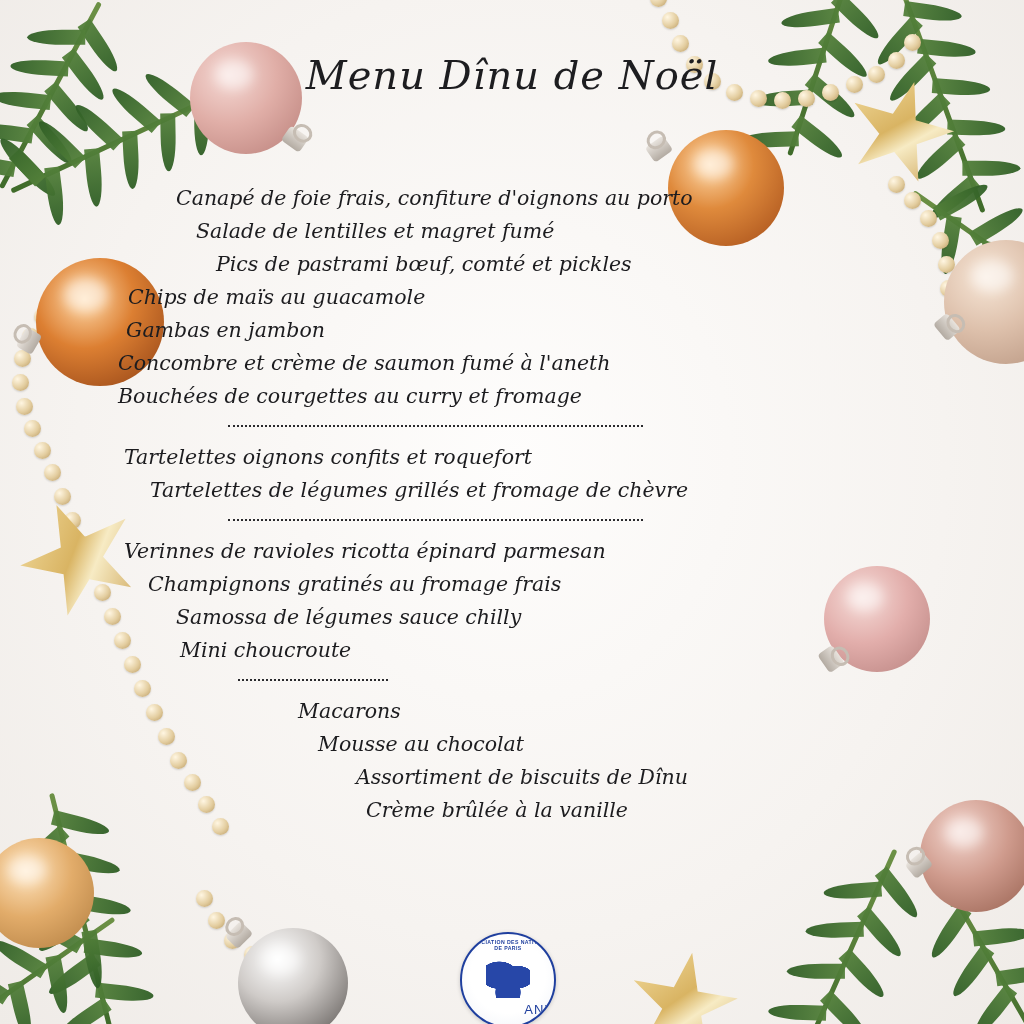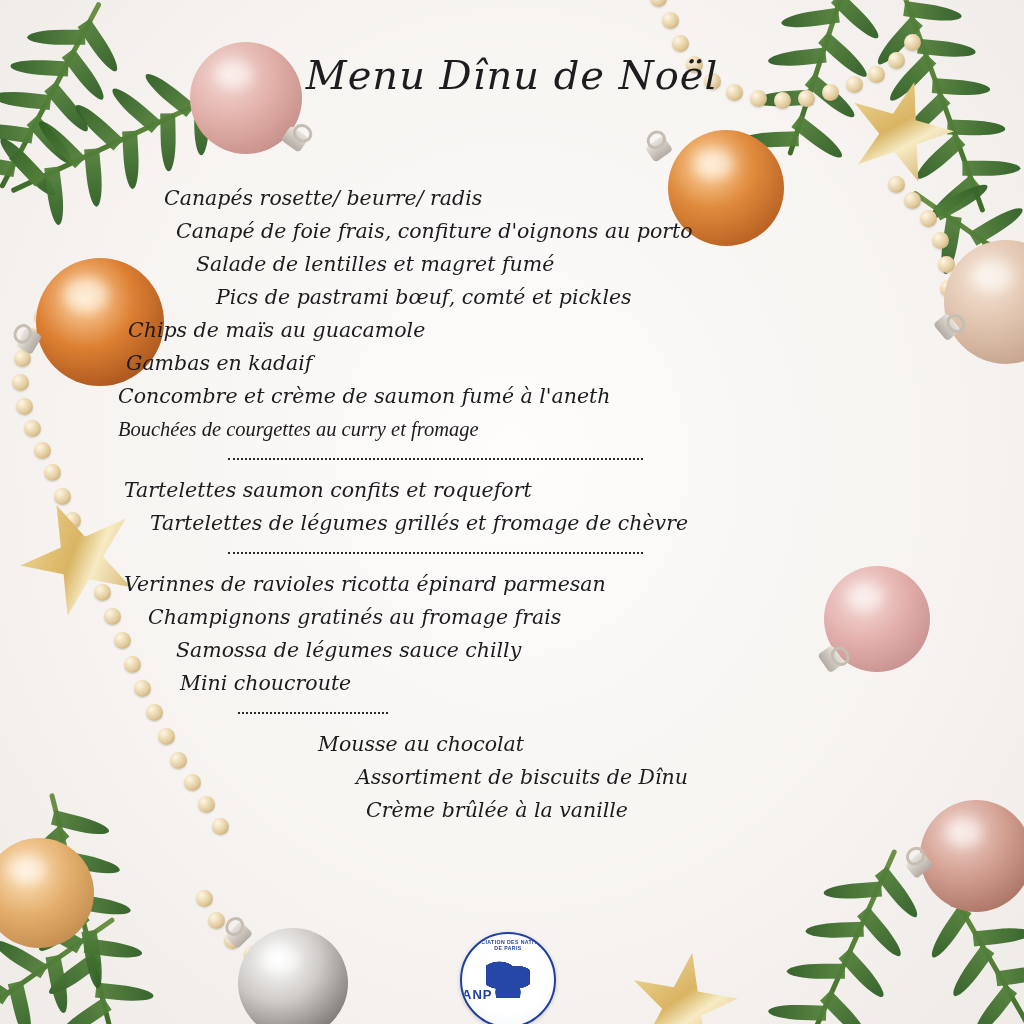--- a/index.html
+++ b/index.html
@@ -194,25 +194,25 @@
     width: 44px;
     height: 38px;
     background:
       radial-gradient(ellipse at 30% 40%, #2747a8 0 42%, transparent 43%),
       radial-gradient(ellipse at 70% 45%, #2747a8 0 38%, transparent 39%),
       radial-gradient(ellipse at 50% 85%, #2747a8 0 40%, transparent 41%);
   }
   .logo .abbr {
     position: absolute;
     left: 0;
-    bottom: 24px;
+    bottom: 9px;
     width: 92px;
-    text-align: left;
+    text-align: right;
     font-family: "Liberation Sans", sans-serif;
-    font-weight: bold;
+    font-weight: normal;
     font-size: 13px;
     color: #1f3f9e;
     letter-spacing: 1px;
   }
 </style>
 </head>
 <body>
 
 <div id="poster">
 
@@ -442,49 +442,49 @@
 
   </div>
 
   <div class="menu-card">
 
     <div class="menu-title">Menu Dînu de Noël</div>
 
     <div class="sections">
 
       <div>
-        <div class="menu-line" style="padding-left:46px;">Canapés rosette/ beurre/ radis</div>
         <div class="menu-line" style="padding-left:58px;">Canapé de foie frais, confiture d'oignons au porto</div>
         <div class="menu-line" style="padding-left:78px;">Salade de lentilles et magret fumé</div>
         <div class="menu-line" style="padding-left:98px;">Pics de pastrami bœuf, comté et pickles</div>
         <div class="menu-line" style="padding-left:10px;">Chips de maïs au guacamole</div>
-        <div class="menu-line" style="padding-left:8px;">Gambas en kadaif</div>
+        <div class="menu-line" style="padding-left:8px;">Gambas en jambon</div>
         <div class="menu-line" style="padding-left:0px;">Concombre et crème  de saumon fumé à l'aneth</div>
-        <div class="menu-line" style="padding-left:0px;font-family:Liberation Serif, serif;">Bouchées de courgettes au curry et fromage</div>
+        <div class="menu-line" style="padding-left:0px;">Bouchées de courgettes au curry et fromage</div>
       </div>
 
       <div class="divider d1"></div>
 
       <div>
-        <div class="menu-line" style="padding-left:6px;">Tartelettes saumon confits et roquefort</div>
+        <div class="menu-line" style="padding-left:6px;">Tartelettes oignons confits et roquefort</div>
         <div class="menu-line" style="padding-left:32px;">Tartelettes de légumes grillés et fromage de chèvre</div>
       </div>
 
       <div class="divider d2"></div>
 
       <div>
         <div class="menu-line" style="padding-left:6px;">Verinnes de ravioles ricotta épinard parmesan</div>
         <div class="menu-line" style="padding-left:30px;">Champignons gratinés au fromage frais</div>
         <div class="menu-line" style="padding-left:58px;">Samossa de légumes sauce chilly</div>
         <div class="menu-line" style="padding-left:62px;">Mini choucroute</div>
       </div>
 
       <div class="divider d3"></div>
 
       <div>
+        <div class="menu-line" style="padding-left:180px;">Macarons</div>
         <div class="menu-line" style="padding-left:200px;">Mousse au chocolat</div>
         <div class="menu-line" style="padding-left:238px;">Assortiment de biscuits de Dînu</div>
         <div class="menu-line" style="padding-left:248px;">Crème brûlée à la vanille</div>
       </div>
 
     </div>
 
     <div class="logo">
       <div class="ring-text">ASSOCIATION DES NATIVITÉS DE PARIS</div>
       <div class="mark"></div>

